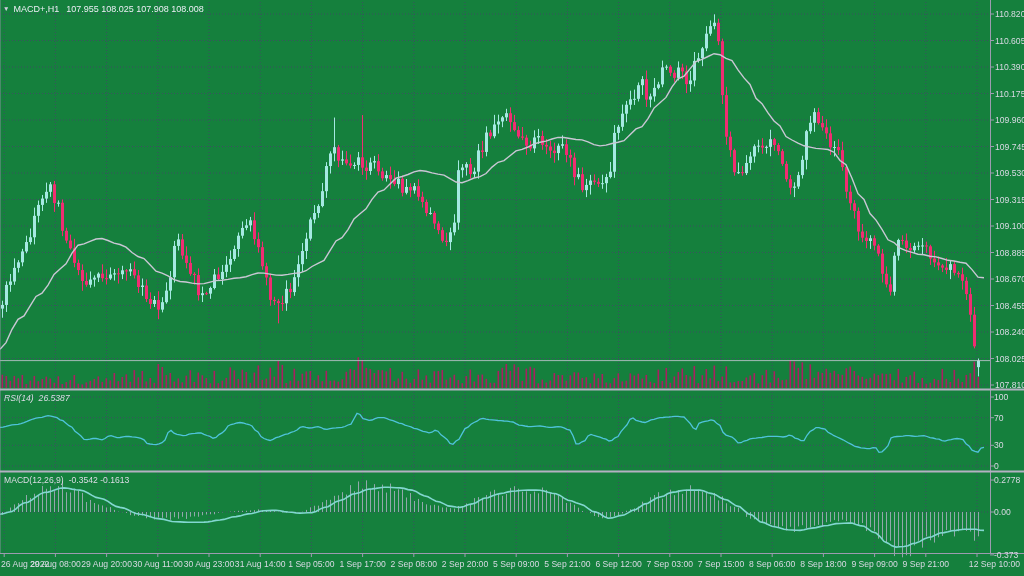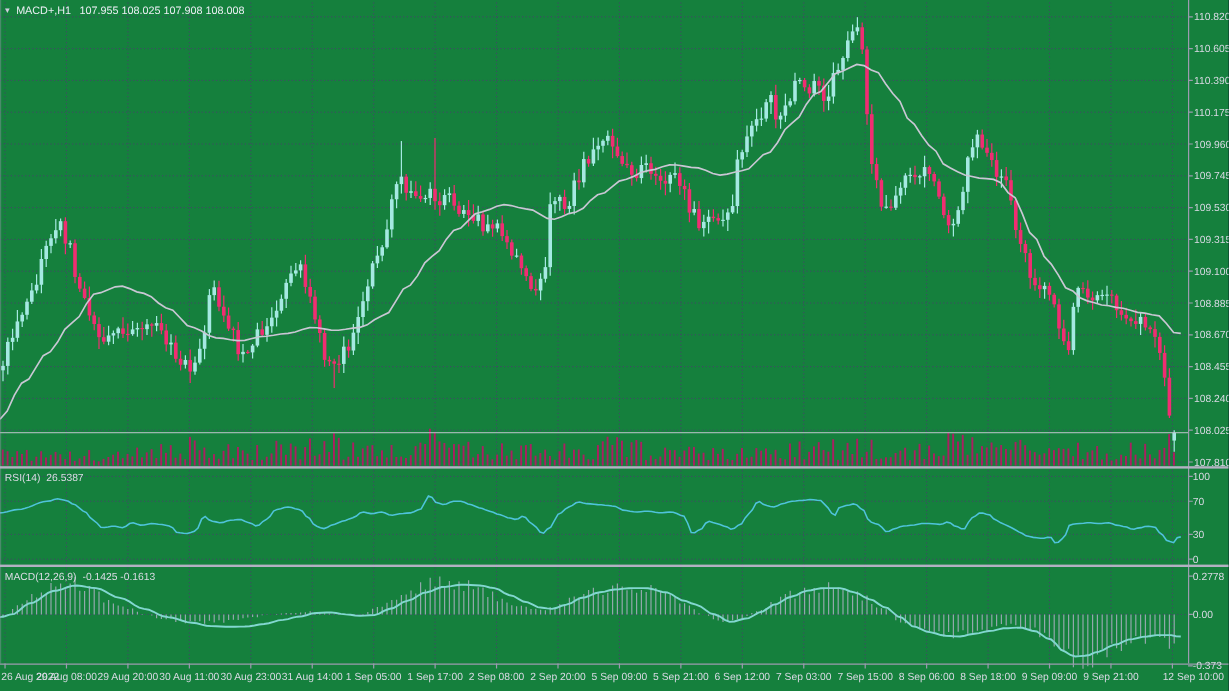--- a/index.html
+++ b/index.html
@@ -3,21 +3,21 @@
 <meta charset="utf-8">
 <style>
   html,body{margin:0;padding:0;background:#0b0922;}
   .root{position:relative;width:1024px;height:576px;background:#15803d;overflow:hidden;
         font-family:"Liberation Sans",sans-serif;}
   svg{position:absolute;left:0;top:0;}
   .lbl{position:absolute;color:#e6e6f0;font-size:8.6px;white-space:nowrap;z-index:5;}
   #title{left:3px;top:4px;font-size:9px;color:#eceef5;}
   .tri{display:inline-block;font-size:6.5px;vertical-align:1px;margin-right:4px;color:#d0d0de;}
   #title .q{margin-left:7px;}
-  #rsiLbl{left:4px;top:393px;color:#dcdce6;}
+  #rsiLbl{left:4px;top:393px;color:#dcdce6;font-style:italic;}
   #macdLbl{left:4px;top:475px;color:#dcdce6;}
   .val{margin-left:5px;}
   #priceBox{position:absolute;left:1028px;top:354px;width:36px;height:21px;background:#f2f2f5;
             color:#14122c;font-size:8.5px;line-height:13px;text-align:center;z-index:6;}
   .zone{position:absolute;background:transparent;z-index:4;}
   #priceAxisZone{left:990px;top:0;width:34px;height:553px;}
   #timeAxisZone{left:0;top:554px;width:1024px;height:22px;}
 </style>
 </head>
 <body>
@@ -1158,19 +1158,19 @@
         <text x="874.6000000000001" y="567" fill="#d9d9e4" text-anchor="middle" font-family="&quot;Liberation Sans&quot;,sans-serif" font-size="8.6px">9 Sep 09:00</text>
         <text x="925.8000000000001" y="567" fill="#d9d9e4" text-anchor="middle" font-family="&quot;Liberation Sans&quot;,sans-serif" font-size="8.6px">9 Sep 21:00</text>
         <text x="1020" y="567" fill="#d9d9e4" text-anchor="end" font-family="&quot;Liberation Sans&quot;,sans-serif" font-size="8.6px">12 Sep 10:00</text>
       </g>
     </svg>
 
   <div id="title" class="lbl"><span class="tri">▼</span><span>MACD+,H1</span><span class="q">107.955 108.025 107.908 108.008</span></div>
 
   <div id="rsiLbl" class="lbl"><span>RSI(14)</span><span class="val">26.5387</span></div>
 
-  <div id="macdLbl" class="lbl"><span>MACD(12,26,9)</span><span class="val">-0.1425 -0.1613</span></div>
+  <div id="macdLbl" class="lbl"><span>MACD(12,26,9)</span><span class="val">-0.3542 -0.1613</span></div>
 
   <div id="priceBox">108.008</div>
 
   <div id="priceAxisZone" class="zone"></div>
   <div id="timeAxisZone" class="zone"></div>
 </div>
 
 </body></html>

